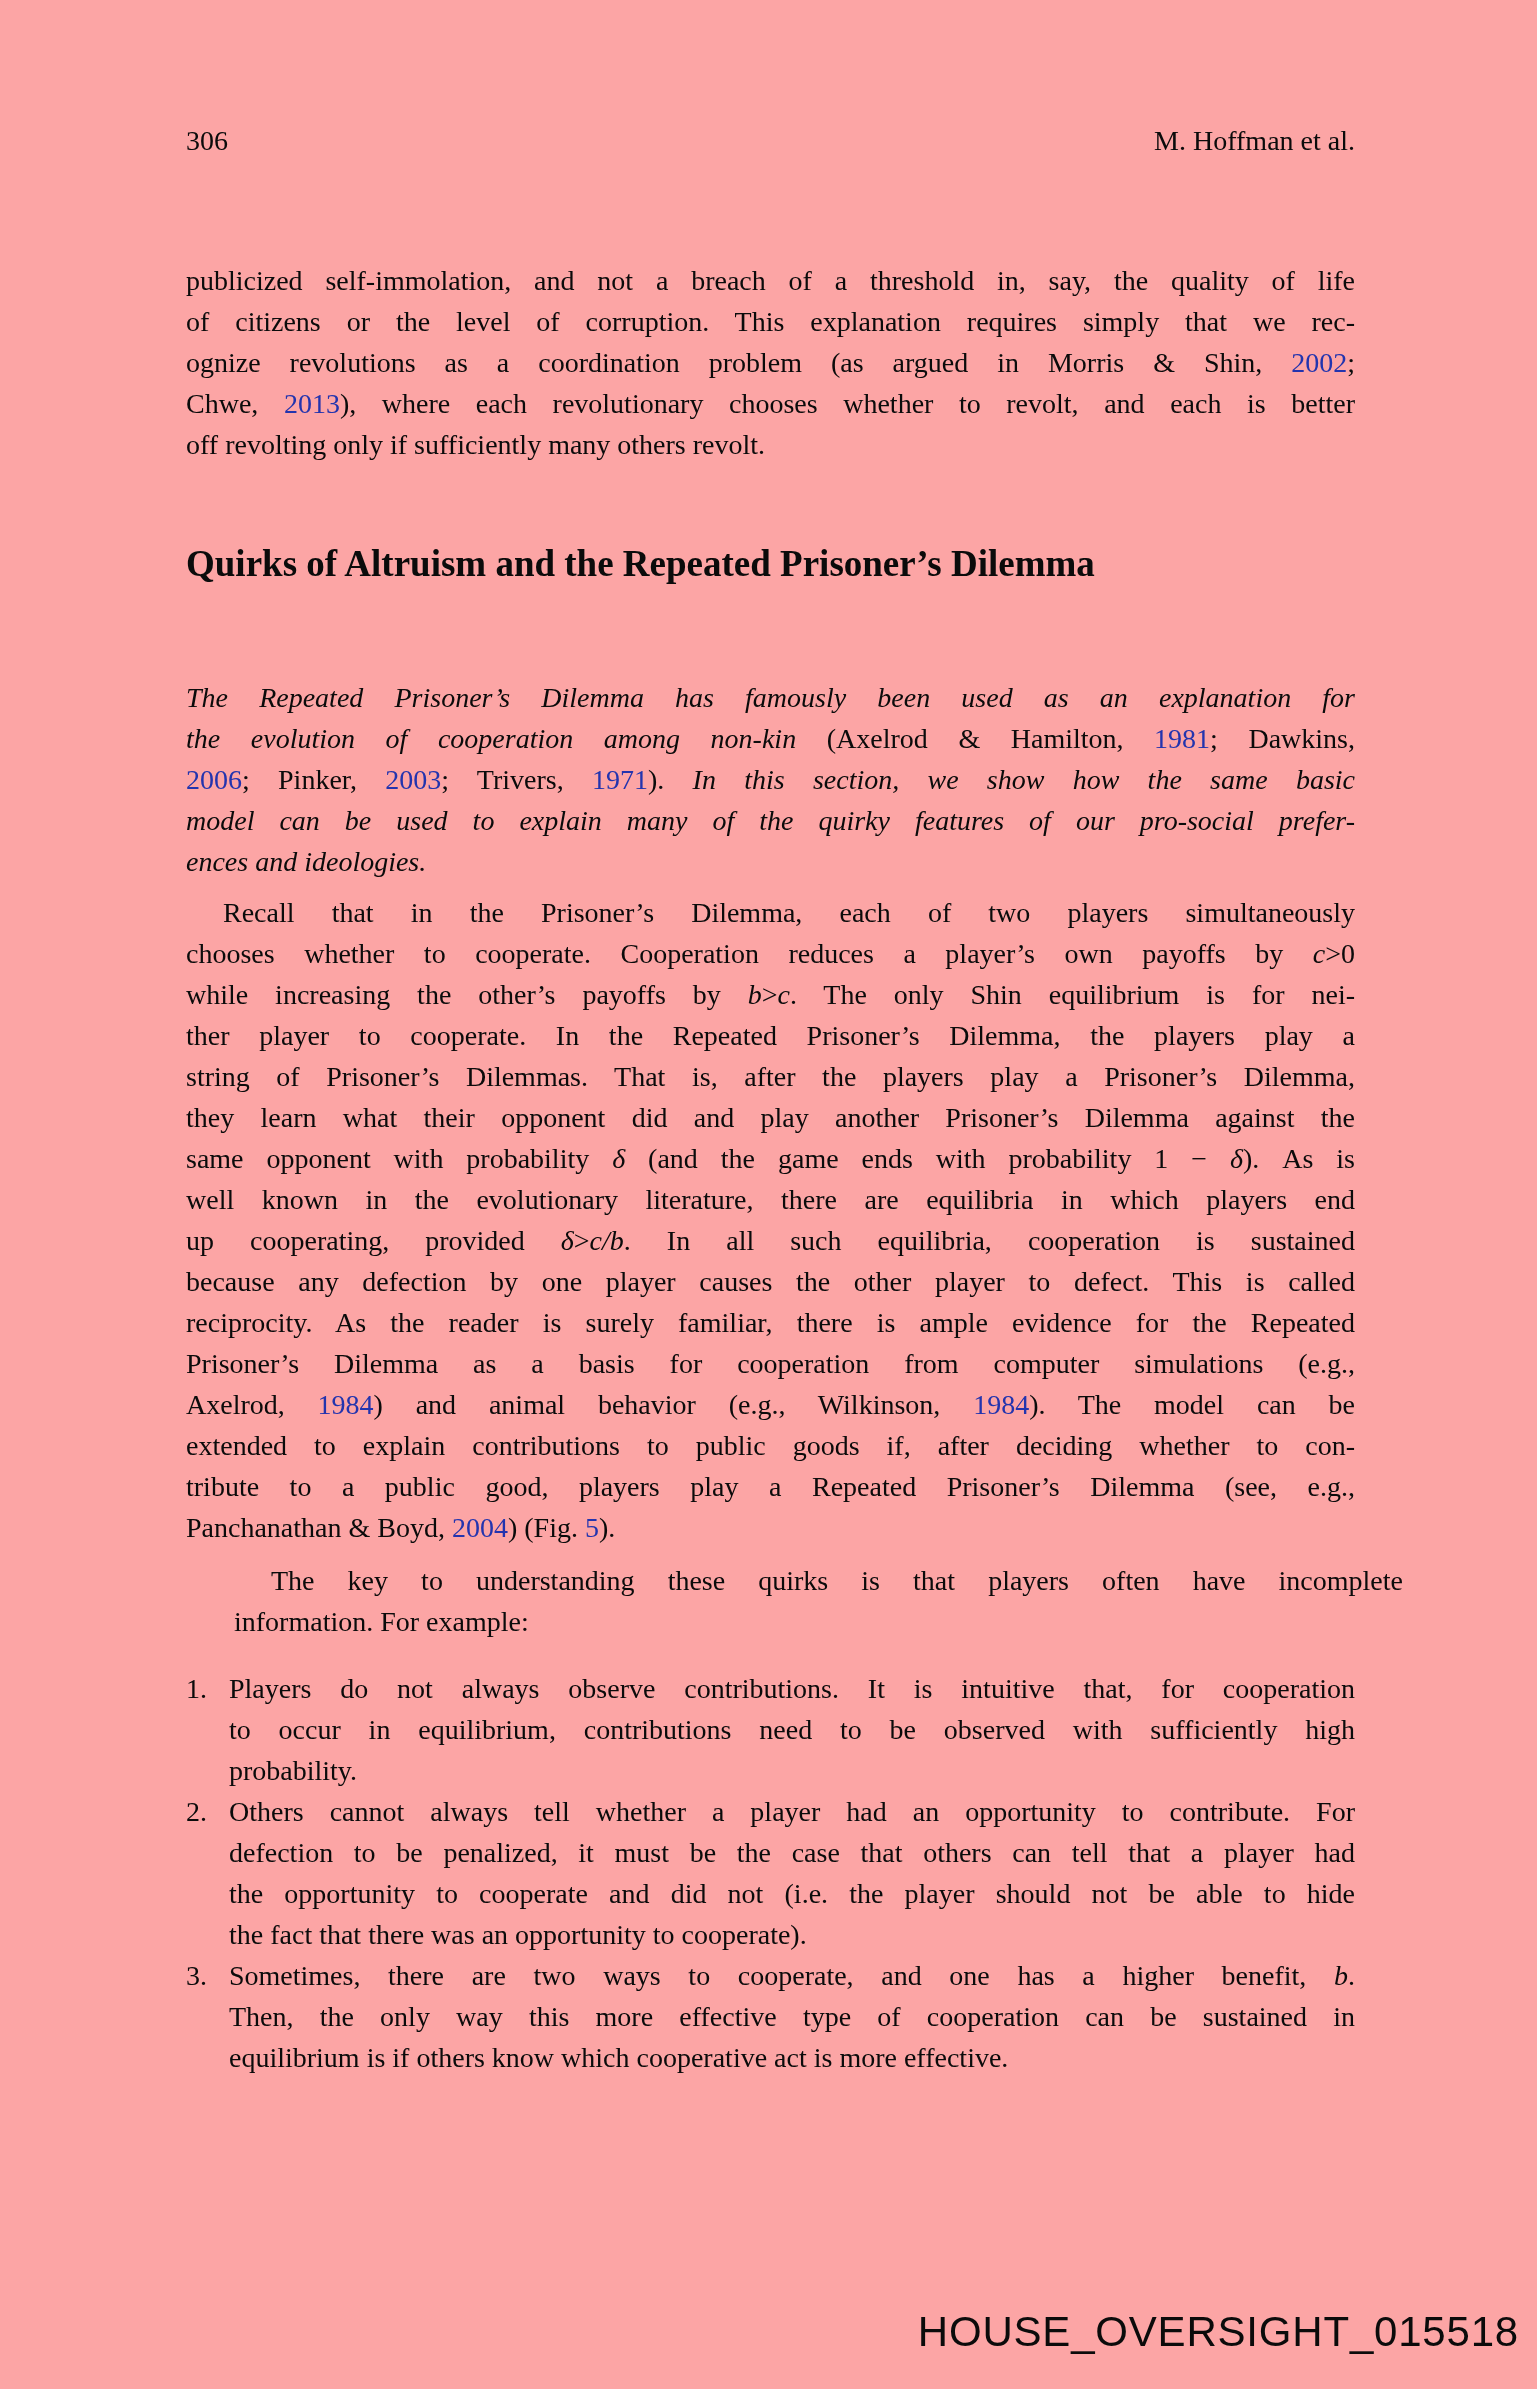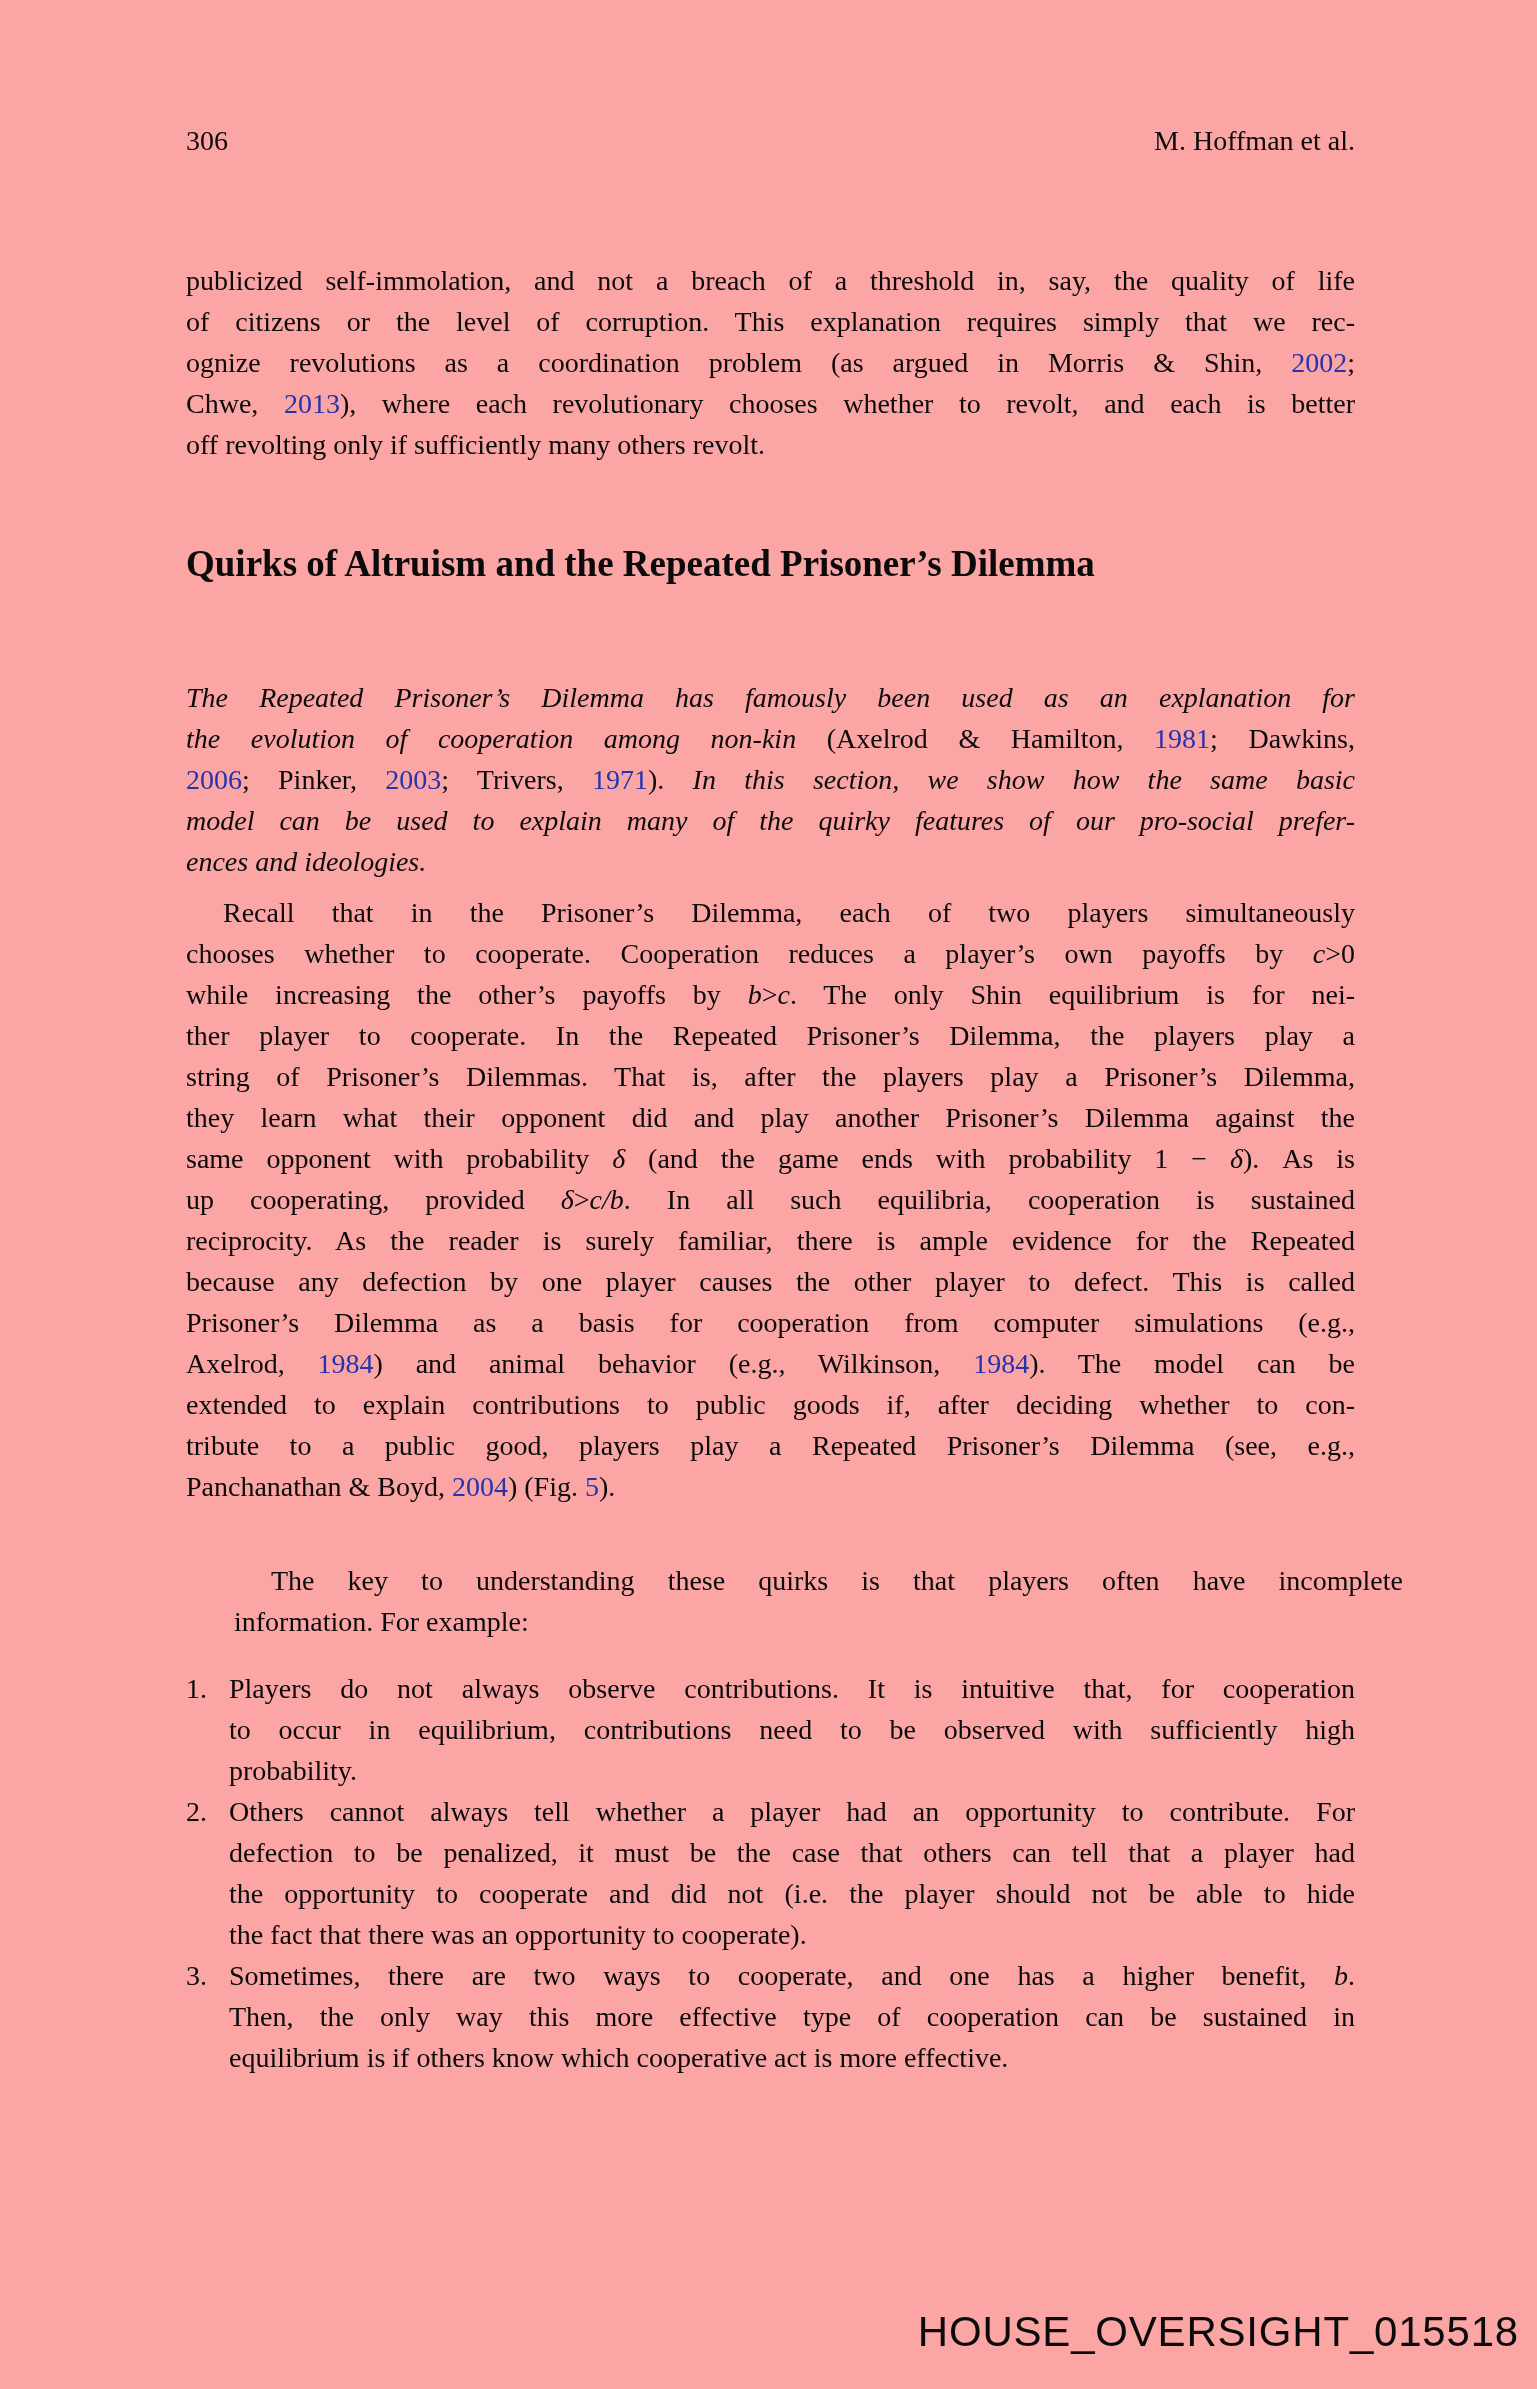--- a/index.html
+++ b/index.html
@@ -103,23 +103,24 @@
     </div>
 
   <div class="abs textblock p2 indent-first">
       <div class="line"><span>Recall that in the Prisoner’s Dilemma, each of two players simultaneously</span></div>
       <div class="line"><span>chooses whether to cooperate. Cooperation reduces a player’s own payoffs by </span><span class="seg-m">c</span><span>&gt;0</span></div>
       <div class="line"><span>while increasing the other’s payoffs by </span><span class="seg-m">b</span><span>&gt;</span><span class="seg-m">c</span><span>. The only Shin equilibrium is for nei-</span></div>
       <div class="line"><span>ther player to cooperate. In the Repeated Prisoner’s Dilemma, the players play a</span></div>
       <div class="line"><span>string of Prisoner’s Dilemmas. That is, after the players play a Prisoner’s Dilemma,</span></div>
       <div class="line"><span>they learn what their opponent did and play another Prisoner’s Dilemma against the</span></div>
       <div class="line"><span>same opponent with probability </span><span class="seg-m">δ</span><span> (and the game ends with probability 1 − </span><span class="seg-m">δ</span><span>). As is</span></div>
+      <div class="line"><span>well known in the evolutionary literature, there are equilibria in which players end</span></div>
       <div class="line"><span>up cooperating, provided </span><span class="seg-m">δ</span><span>&gt;</span><span class="seg-m">c/b</span><span>. In all such equilibria, cooperation is sustained</span></div>
+      <div class="line"><span>because any defection by one player causes the other player to defect. This is called</span></div>
       <div class="line"><span>reciprocity. As the reader is surely familiar, there is ample evidence for the Repeated</span></div>
-      <div class="line"><span>because any defection by one player causes the other player to defect. This is called</span></div>
       <div class="line"><span>Prisoner’s Dilemma as a basis for cooperation from computer simulations (e.g.,</span></div>
       <div class="line"><span>Axelrod, </span><span class="seg-l">1984</span><span>) and animal behavior (e.g., Wilkinson, </span><span class="seg-l">1984</span><span>). The model can be</span></div>
       <div class="line"><span>extended to explain contributions to public goods if, after deciding whether to con-</span></div>
       <div class="line"><span>tribute to a public good, players play a Repeated Prisoner’s Dilemma (see, e.g.,</span></div>
       <div class="line last"><span>Panchanathan &amp; Boyd, </span><span class="seg-l">2004</span><span>) (Fig. </span><span class="seg-l">5</span><span>).</span></div>
     </div>
 
   <div class="abs textblock p3 indent-first">
       <div class="line"><span>The key to understanding these quirks is that players often have incomplete</span></div>
       <div class="line last"><span>information. For example:</span></div>

